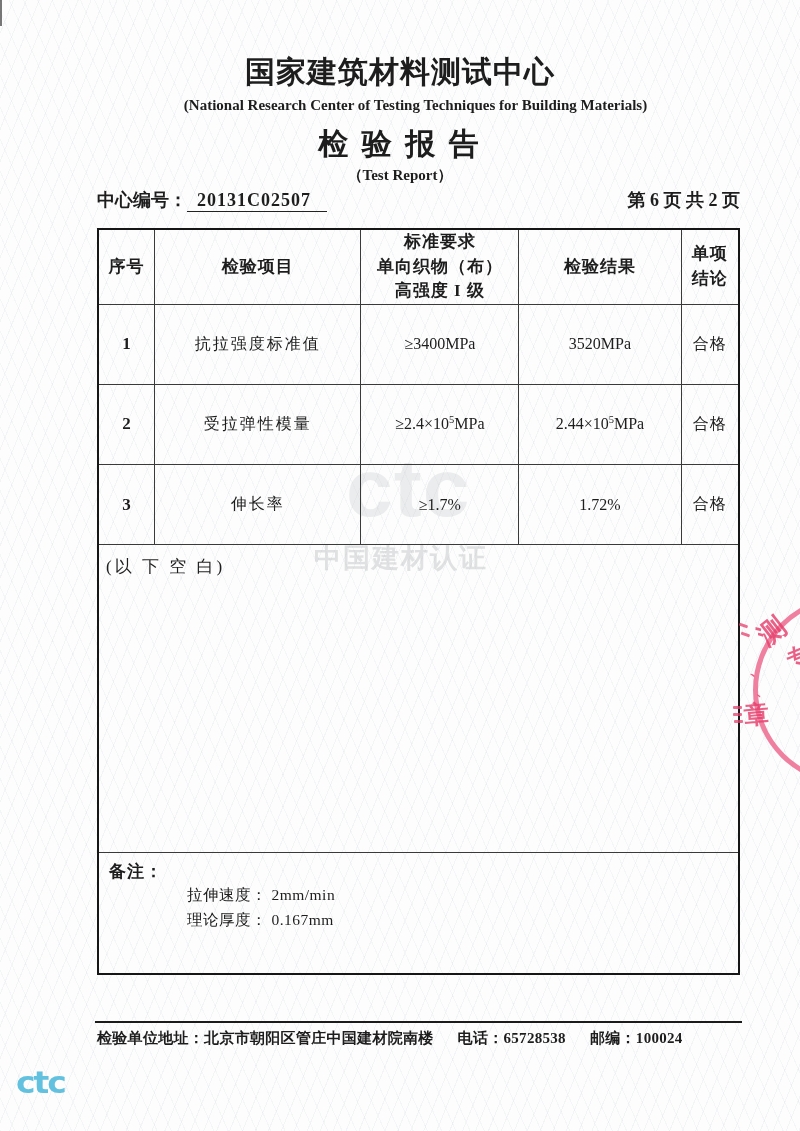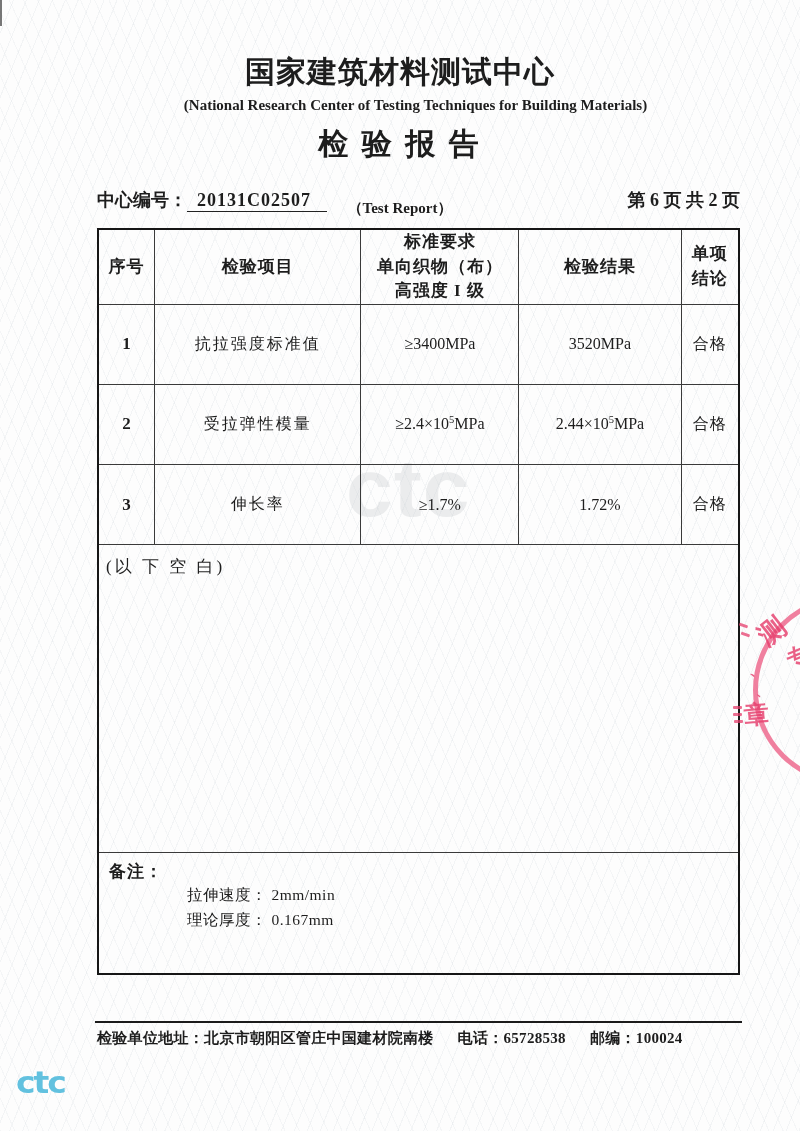--- a/index.html
+++ b/index.html
@@ -15,21 +15,21 @@
   .scan-edge{position:absolute;left:0;top:0;width:2px;height:26px;background:#4a4a4a;opacity:.75;}
 
   
   .org-cn{position:absolute;top:52px;left:0;right:0;text-align:center;
           font-size:30px;font-weight:700;letter-spacing:1px;}
   .org-en{position:absolute;top:97px;left:0;right:0;text-align:center;
           font-size:15px;font-weight:700;padding-left:31px;}
   .report-cn{position:absolute;top:124px;left:0;right:0;text-align:center;
           font-size:30px;font-weight:700;letter-spacing:3px;}
   .report-en{position:absolute;top:166px;left:0;right:0;text-align:center;
-          font-size:15px;font-weight:700;margin-top:33px;}
+          font-size:15px;font-weight:700;}
 
   
   .meta{position:absolute;top:188px;left:97px;width:643px;display:flex;
         justify-content:space-between;align-items:baseline;font-size:18px;font-weight:700;}
   .uline{font-weight:600;border-bottom:1.5px solid #222;padding:0 16px 1px 10px;letter-spacing:1px;}
 
   
   .wm-mark{position:absolute;left:346px;top:446px;font-size:84px;font-weight:800;line-height:1;
            font-family:"Liberation Sans","DejaVu Sans",sans-serif;
            color:rgba(197,200,202,0.30);letter-spacing:1px;transform:scaleY(.98);}
@@ -85,20 +85,21 @@
   .logo-en{font-size:7px;color:#8ccfe7;letter-spacing:.3px;}
 </style>
 </head>
 <body>
 
 <div class="page">
 
   <div class="scan-edge"></div>
 
   <div class="wm-mark">ctc</div>
+  <div class="wm-text">中国建材认证</div>
 
   <div class="org-cn">国家建筑材料测试中心</div>
   <div class="org-en">(National Research Center of Testing Techniques for Building Materials)</div>
   <div class="report-cn">检 验 报 告</div>
   <div class="report-en">（Test Report）</div>
 
   <div class="meta">
     <div>
       <span>中心编号：</span><span class="uline">20131C02507</span>
     </div>

